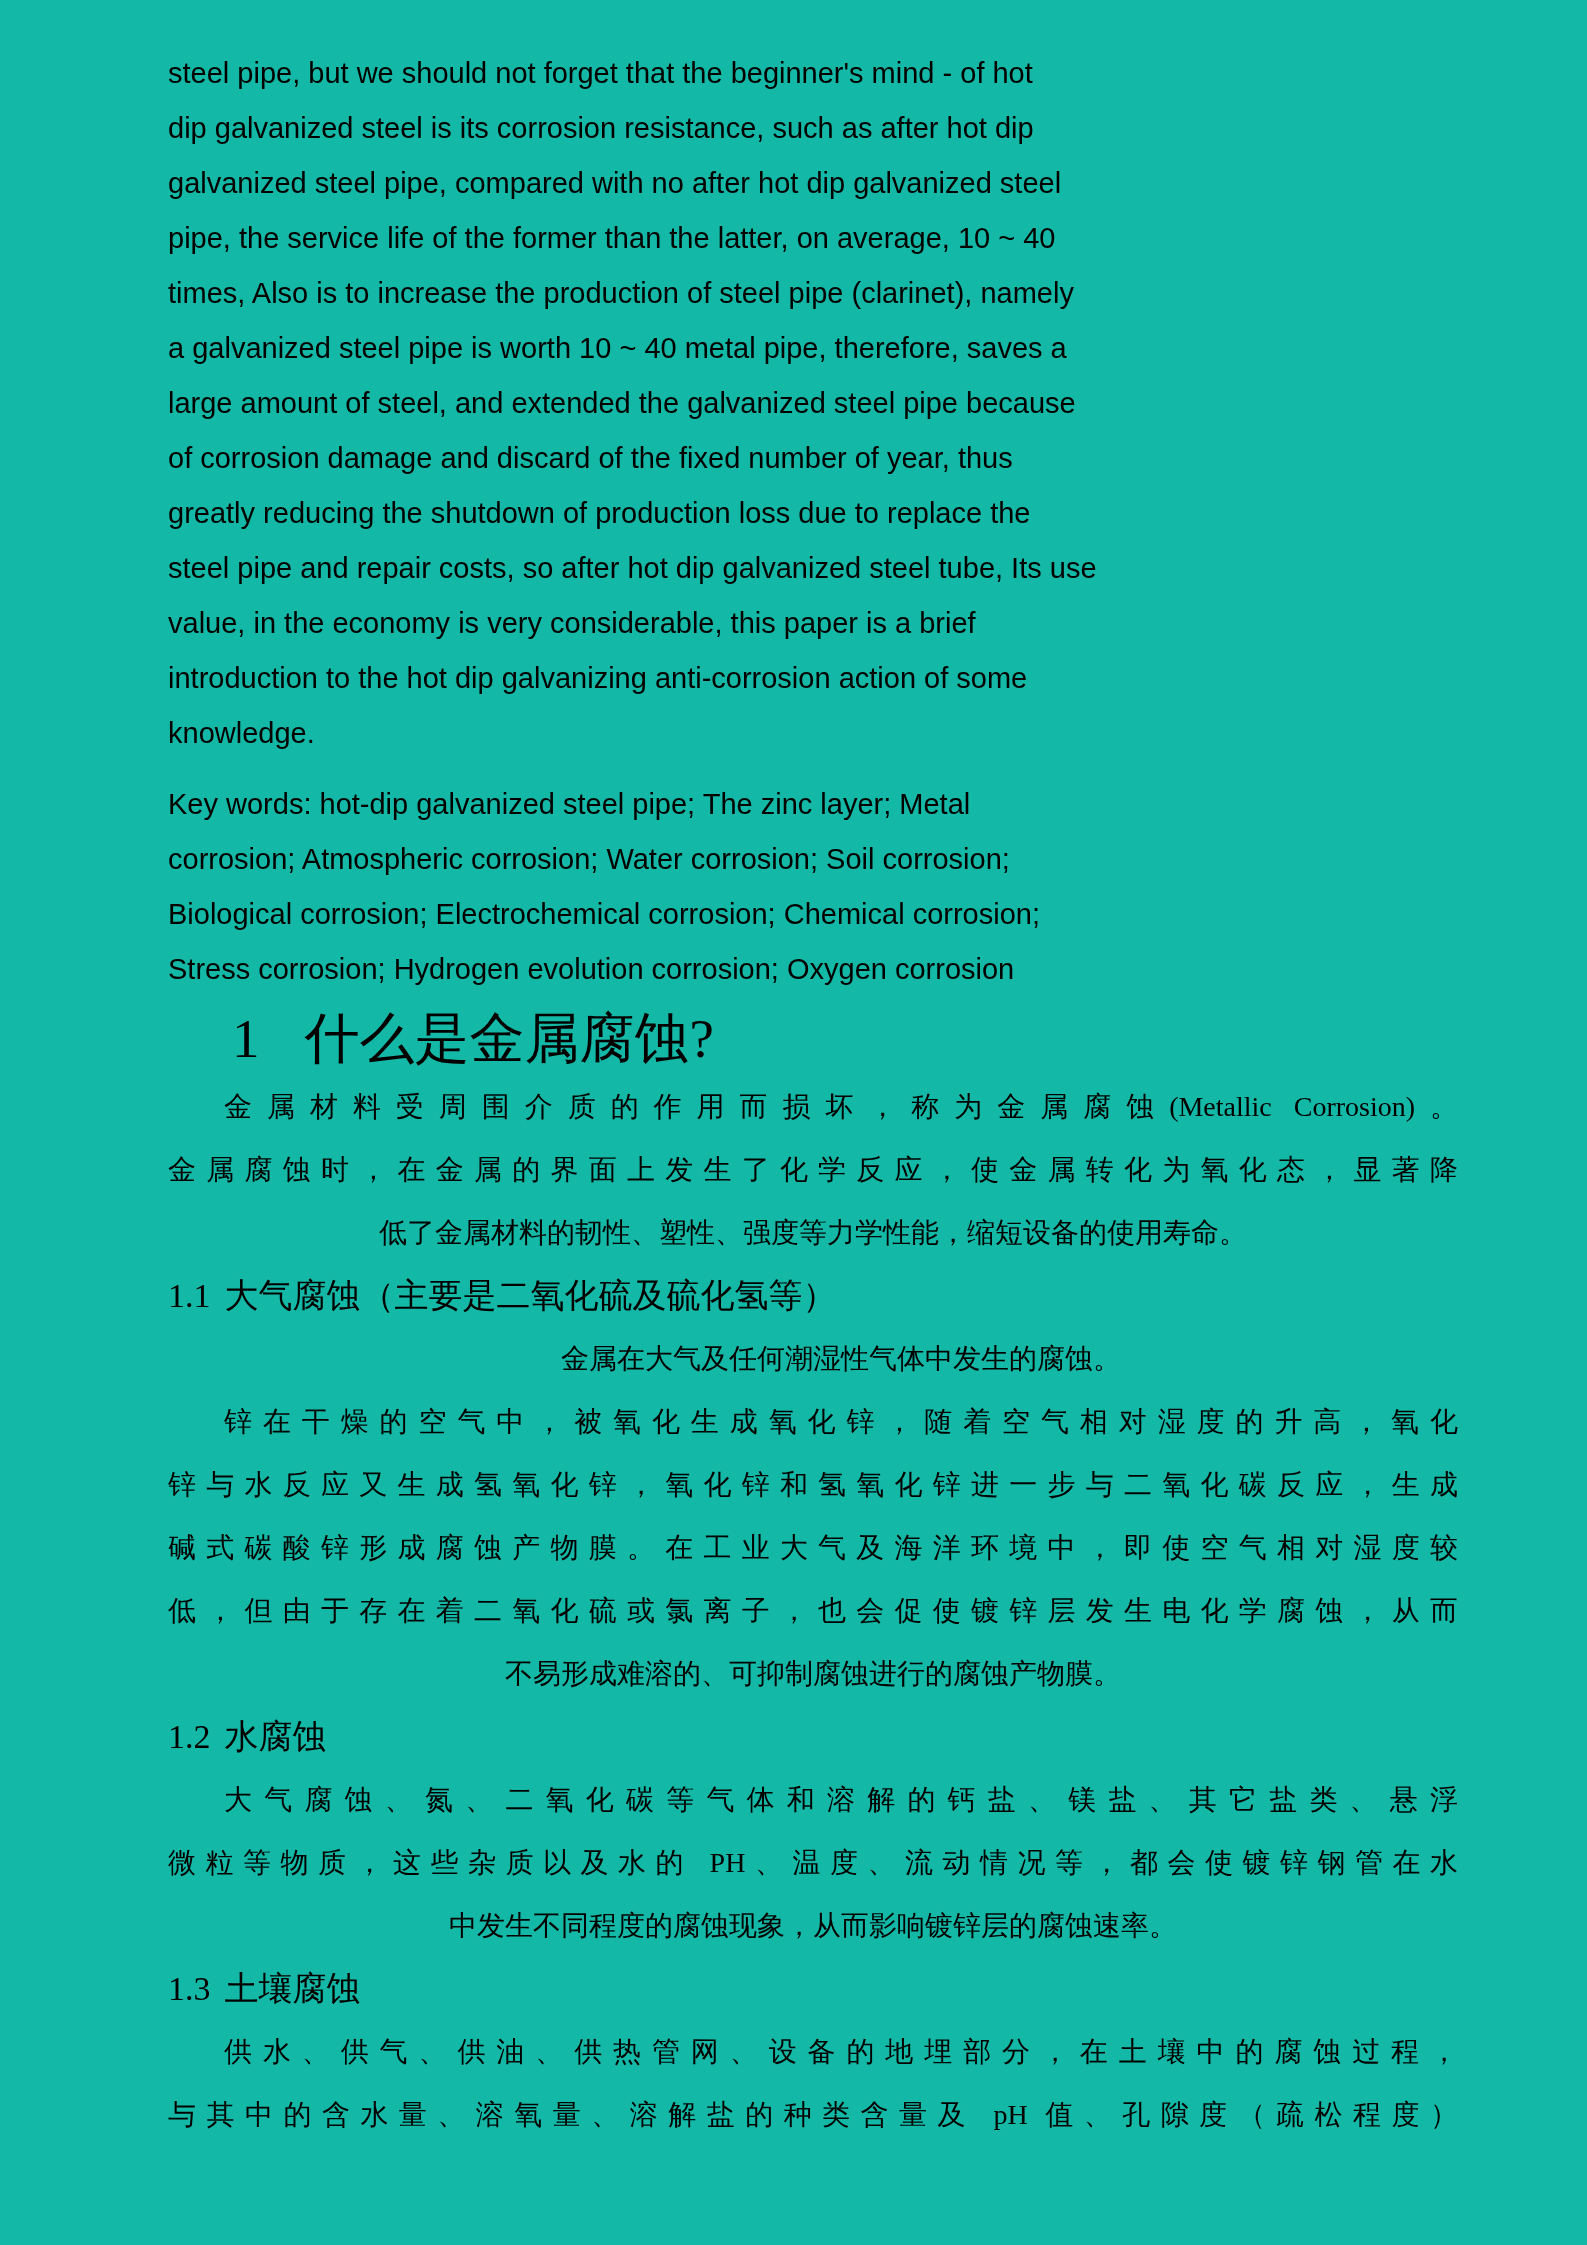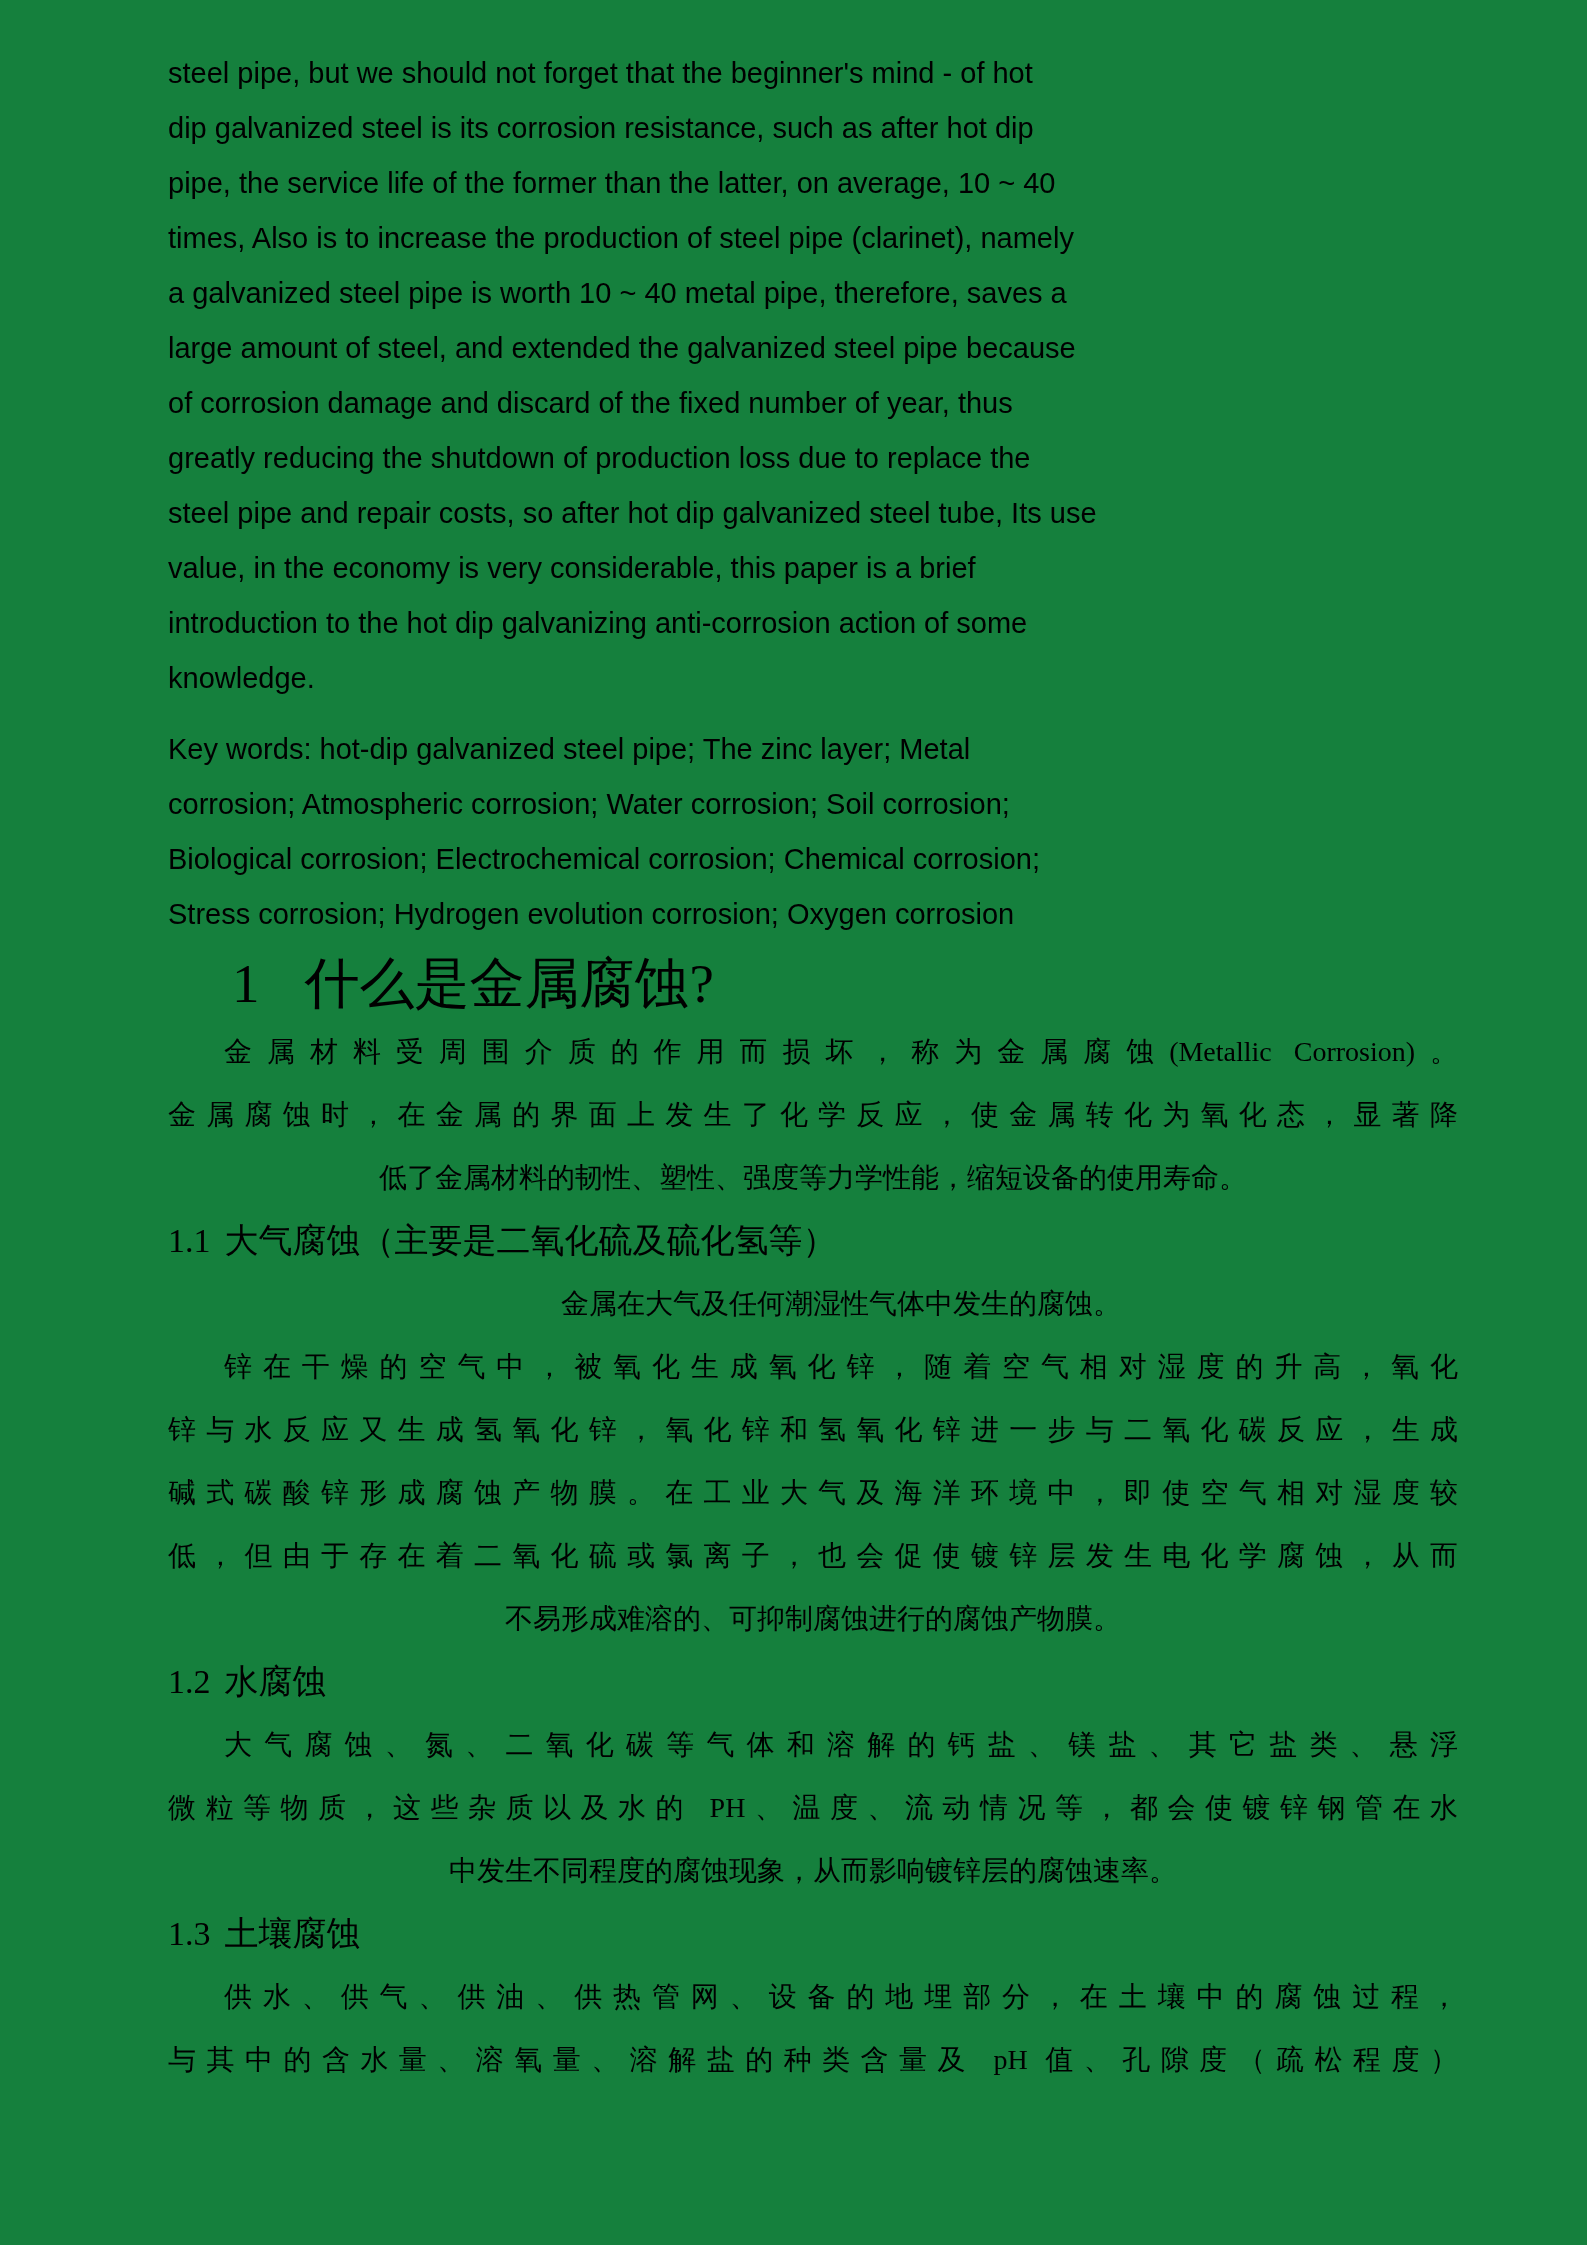--- a/index.html
+++ b/index.html
@@ -1,20 +1,20 @@
 <!DOCTYPE html>
 <html><head>
 <meta charset="utf-8">
 <style>
   html,body { margin:0; padding:0; background:#ffffff; }
   .page {
     position: relative;
     width: 1587px;
     height: 2245px;
-    background: #15803d;
+    background: #14b8a6;
     box-sizing: border-box;
     padding: 46px 129px 0 168px;
     color: #000000;
     overflow: hidden;
   }
   
   .en {
     font-family: "Liberation Sans", "DejaVu Sans", sans-serif;
     font-size: 29px;
     line-height: 55px;
@@ -56,20 +56,21 @@
   .h2 .hnum { margin-right: 14px; }
 </style>
 </head>
 <body>
 
 <div class="page">
 
   <div class="en">
       <div class="line">steel pipe, but we should not forget that the beginner's mind - of hot</div>
       <div class="line">dip galvanized steel is its corrosion resistance, such as after hot dip</div>
+      <div class="line">galvanized steel pipe, compared with no after hot dip galvanized steel</div>
       <div class="line">pipe, the service life of the former than the latter, on average, 10 ~ 40</div>
       <div class="line">times, Also is to increase the production of steel pipe (clarinet), namely</div>
       <div class="line">a galvanized steel pipe is worth 10 ~ 40 metal pipe, therefore, saves a</div>
       <div class="line">large amount of steel, and extended the galvanized steel pipe because</div>
       <div class="line">of corrosion damage and discard of the fixed number of year, thus</div>
       <div class="line">greatly reducing the shutdown of production loss due to replace the</div>
       <div class="line">steel pipe and repair costs, so after hot dip galvanized steel tube, Its use</div>
       <div class="line">value, in the economy is very considerable, this paper is a brief</div>
       <div class="line">introduction to the hot dip galvanizing anti-corrosion action of some</div>
       <div class="line">knowledge.</div>

